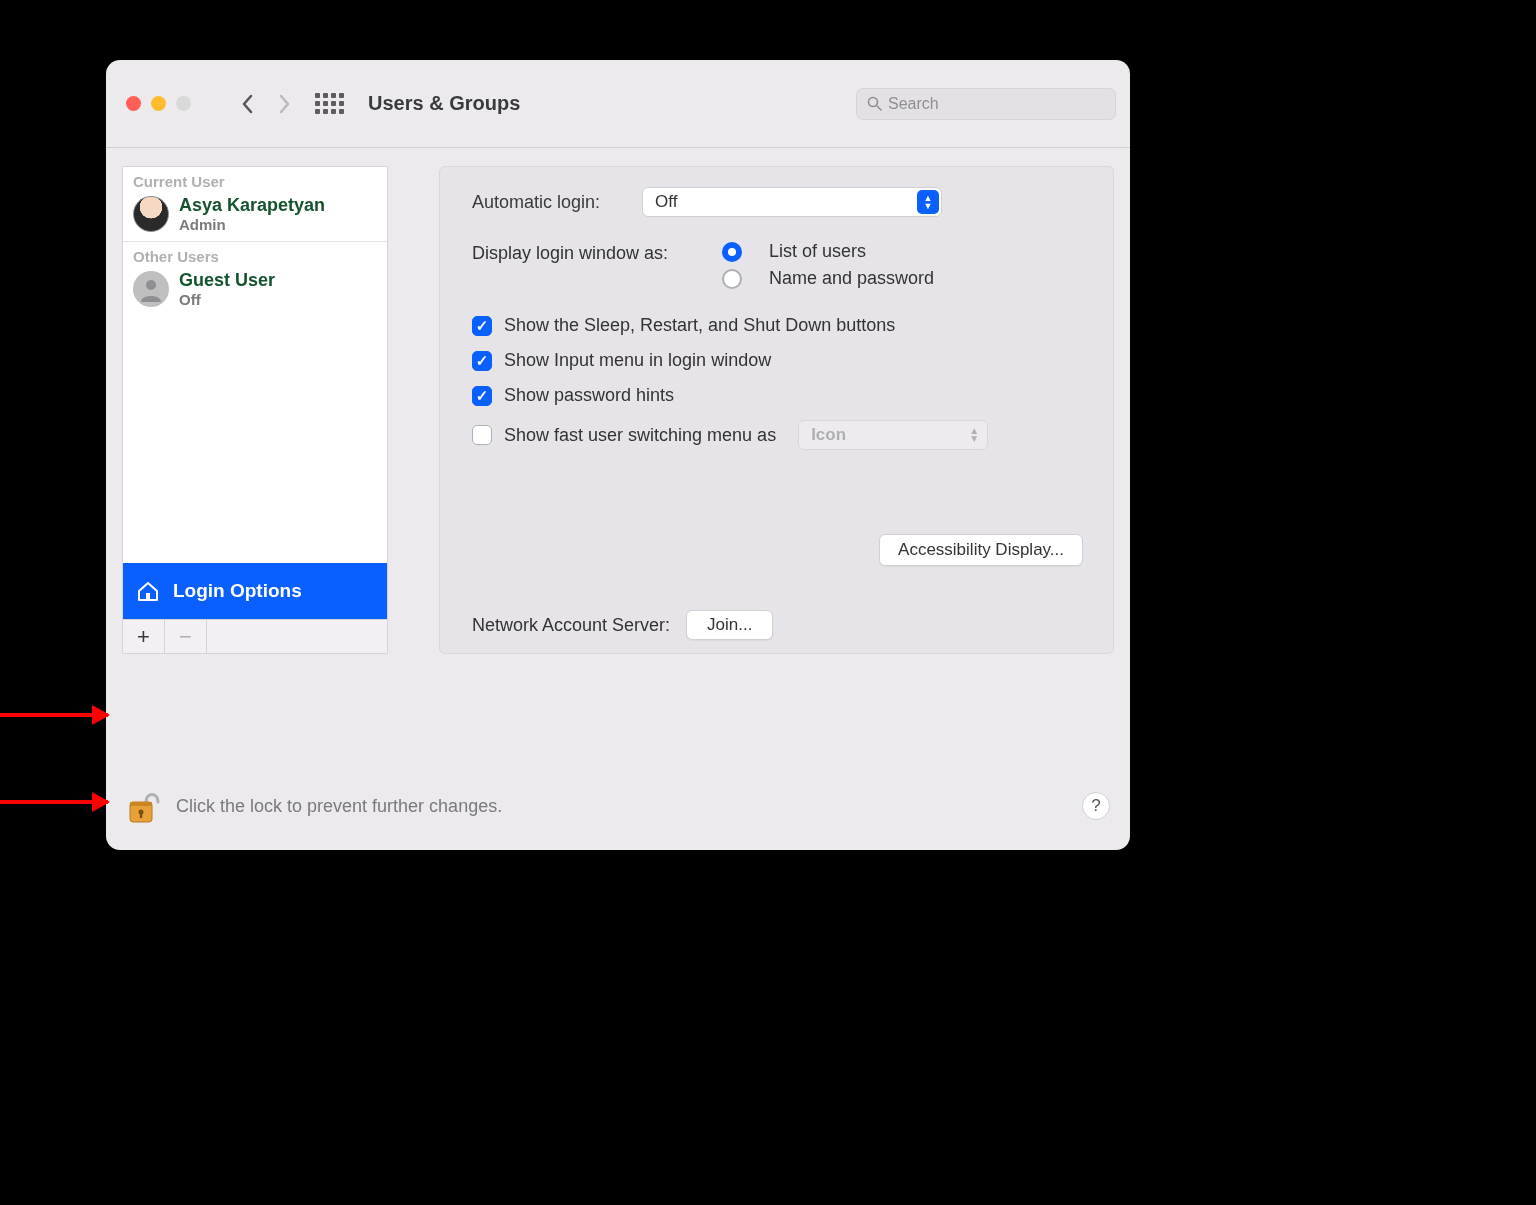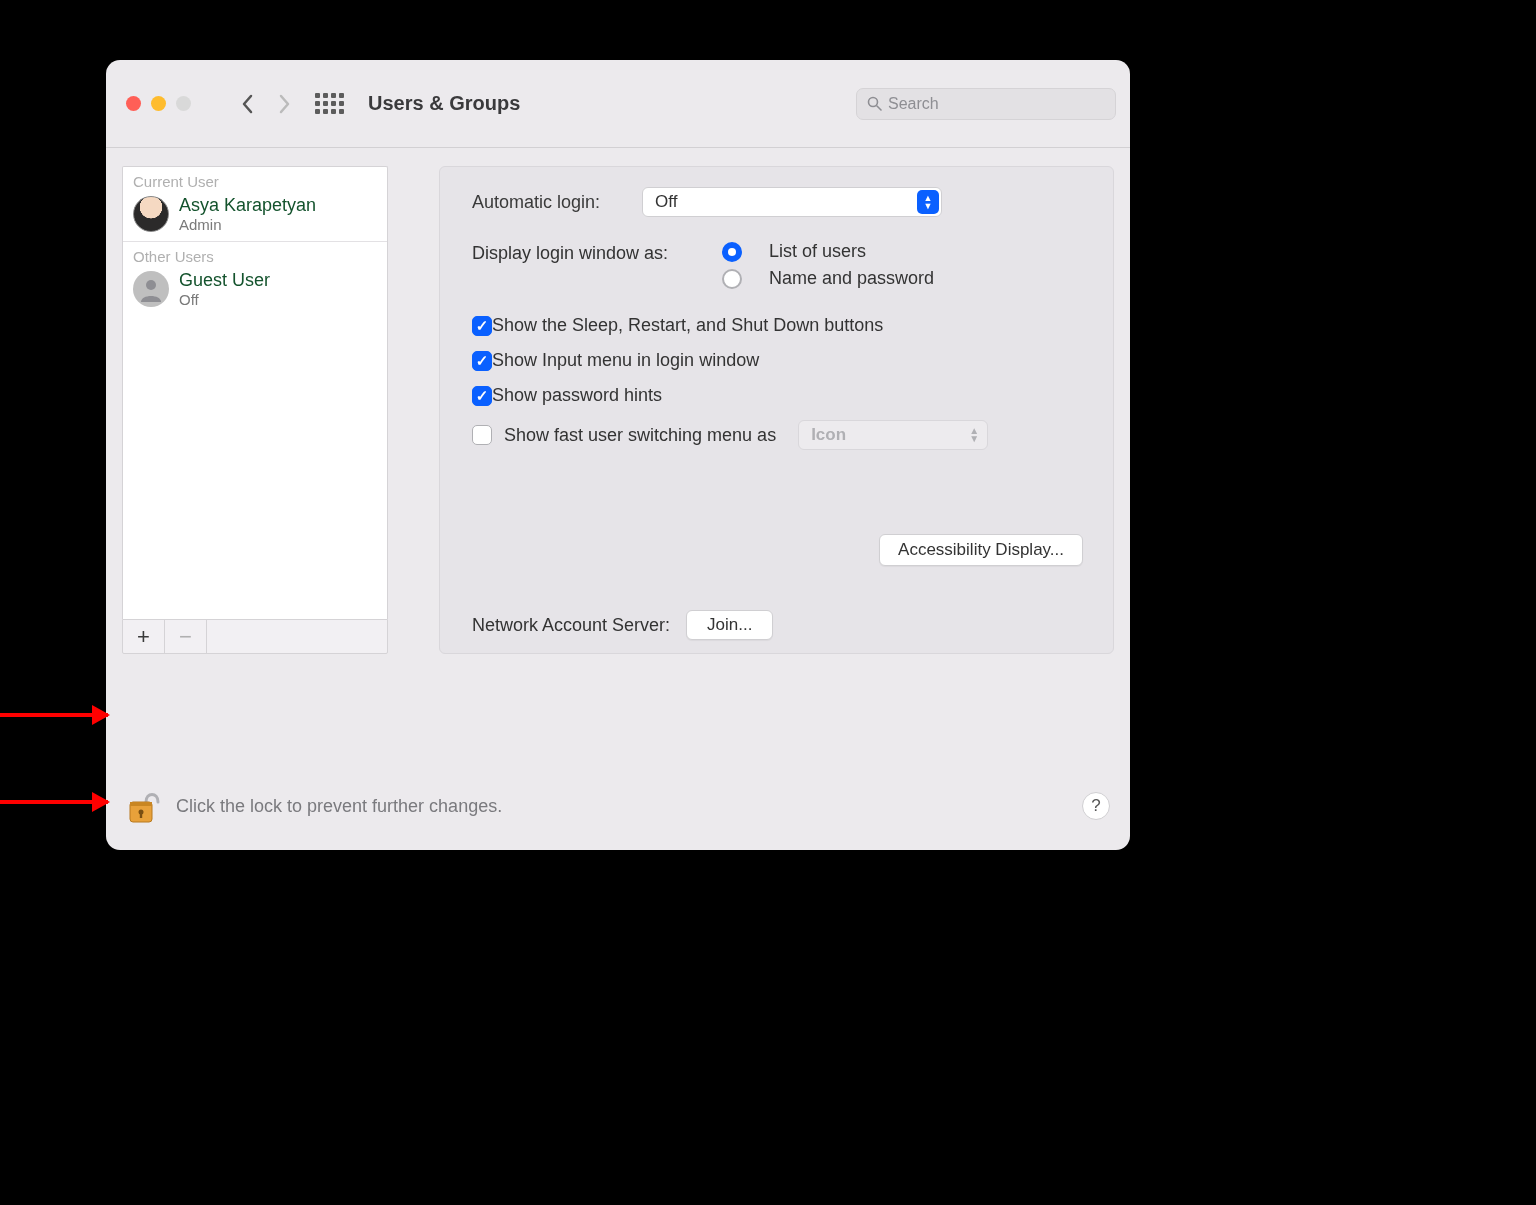--- a/index.html
+++ b/index.html
@@ -71,20 +71,21 @@
   }
   .userlist {
     border:1px solid #D5D3D6;
     border-bottom:none;
     background:#fff;
     flex:1;
     display:flex;
     flex-direction:column;
     border-top-left-radius: 2px;
     border-top-right-radius: 2px;
+    font-weight: bold;
   }
   .section-label {
     font-size:15px; color:#B0B0B0; padding:6px 10px 2px 10px;
   }
   .user-row { display:flex; align-items:center; gap:10px; padding:4px 10px 8px 10px; }
   .user-row.divider { border-bottom:1px solid #E3E1E4; }
   .avatar {
     width:36px; height:36px; border-radius:50%;
     background:#BFBFBF; display:flex; align-items:center; justify-content:center;
     overflow:hidden;
@@ -141,21 +142,21 @@
     font-size:9px; line-height:8px;
   }
   .radiorow { display:flex; align-items:center; gap:27px; margin-bottom:6px; }
   .radio {
     width:20px; height:20px; border-radius:50%;
     border:2px solid #B0B0B4; background:#fff;
     display:inline-flex; align-items:center; justify-content:center;
   }
   .radio.sel { border-color:#0A60FF; background:#0A60FF; }
   .radio.sel::after { content:""; width:8px; height:8px; border-radius:50%; background:#fff; }
-  .chkrow { display:flex; align-items:center; gap:0; margin-bottom:14px;}
+  .chkrow { display:flex; align-items:center; gap:12px; margin-bottom:14px;}
   .chk {
     width:20px; height:20px; border-radius:5px;
     border:1px solid #B0B0B4; background:#fff;
     display:inline-flex; align-items:center; justify-content:center;
     color:#fff; font-size:15px;
   }
   .chk.on { background:#0A60FF; border-color:#0A60FF;}
   .chk.on::after { content:"✓"; font-weight:bold; }
   .dis-popup {
     width:190px; height:30px;
@@ -259,20 +260,27 @@
                 <circle cx="13" cy="9" r="5" fill="#8E8E93"></circle>
                 <path d="M3 26 C3 18 23 18 23 26 Z" fill="#8E8E93"></path>
               </svg>
           </div>
           <div>
             <div class="uname">Guest User</div>
             <div class="urole">Off</div>
           </div>
         </div>
         <div style="flex:1"></div>
+        <div class="login-options">
+          <svg width="26" height="26" viewBox="0 0 26 26">
+            <path d="M4 13 L13 5 L22 13 L22 22 L4 22 Z" fill="none" stroke="#fff" stroke-width="2" stroke-linejoin="round"></path>
+            <rect x="11" y="15" width="4" height="7" fill="#fff"></rect>
+          </svg>
+          <span>Login Options</span>
+        </div>
       </div>
       <div class="addremove">
         <div class="sqbtn">+</div>
         <div class="sqbtn dis">−</div>
         <div style="flex:1"></div>
       </div>
     </div>
 
     <div class="main">
       <div class="formrow">

